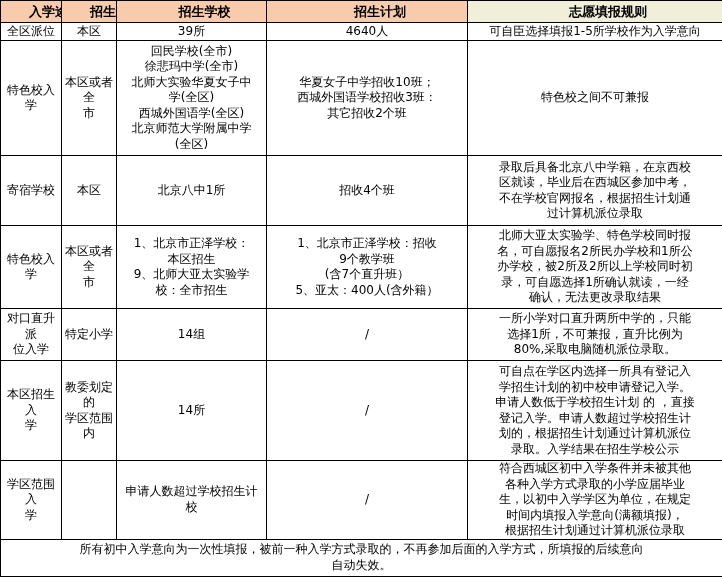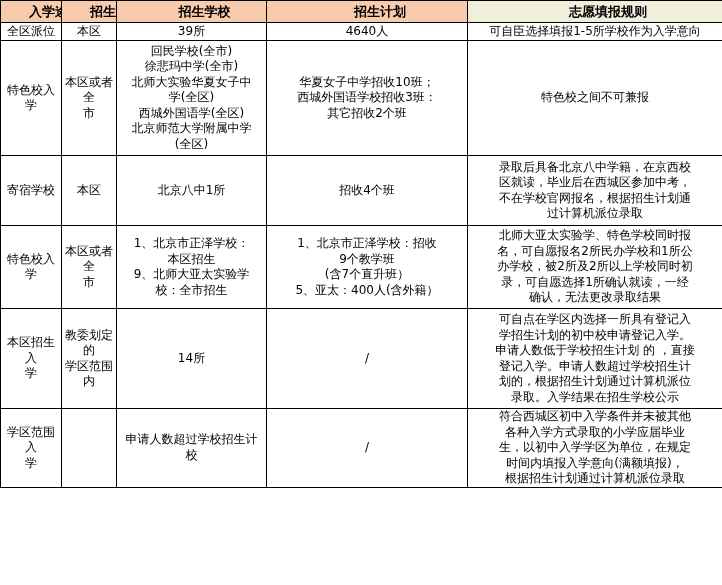--- a/index.html
+++ b/index.html
@@ -121,20 +121,31 @@
 9个教学班
 (含7个直升班）
 5、亚太：400人(含外籍）</td>
       <td>北师大亚太实验学、特色学校同时报
 名，可自愿报名2所民办学校和1所公
 办学校，被2所及2所以上学校同时初
 录，可自愿选择1所确认就读，一经
 确认，无法更改录取结果</td>
     </tr>
 
+    <tr style="height:52px">
+      <td>对口直升
+派
+位入学</td>
+      <td>特定小学</td>
+      <td>14组</td>
+      <td class="slash">/</td>
+      <td>一所小学对口直升两所中学的，只能
+选择1所，不可兼报，直升比例为
+80%,采取电脑随机派位录取。</td>
+    </tr>
 
     <tr style="height:100px">
       <td>本区招生
 入
 学</td>
       <td>教委划定
 的
 学区范围
 内</td>
       <td>14所</td>
@@ -155,19 +166,23 @@
       <td>申请人数超过学校招生计
 校</td>
       <td class="slash">/</td>
       <td>符合西城区初中入学条件并未被其他
 各种入学方式录取的小学应届毕业
 生，以初中入学学区为单位，在规定
 时间内填报入学意向(满额填报)，
 根据招生计划通过计算机派位录取</td>
     </tr>
 
+    <tr style="height:37px">
+      <td class="note-cell" colspan="5">所有初中入学意向为一次性填报，被前一种入学方式录取的，不再参加后面的入学方式，所填报的后续意向
+自动失效。</td>
+    </tr>
 
     <tr style="height:10px">
       <td class="empty-cell" colspan="5" style="border-left:none;border-right:none;border-bottom:none;"></td>
     </tr>
   </tbody>
     </table>
 </div>
 
 </body></html>

